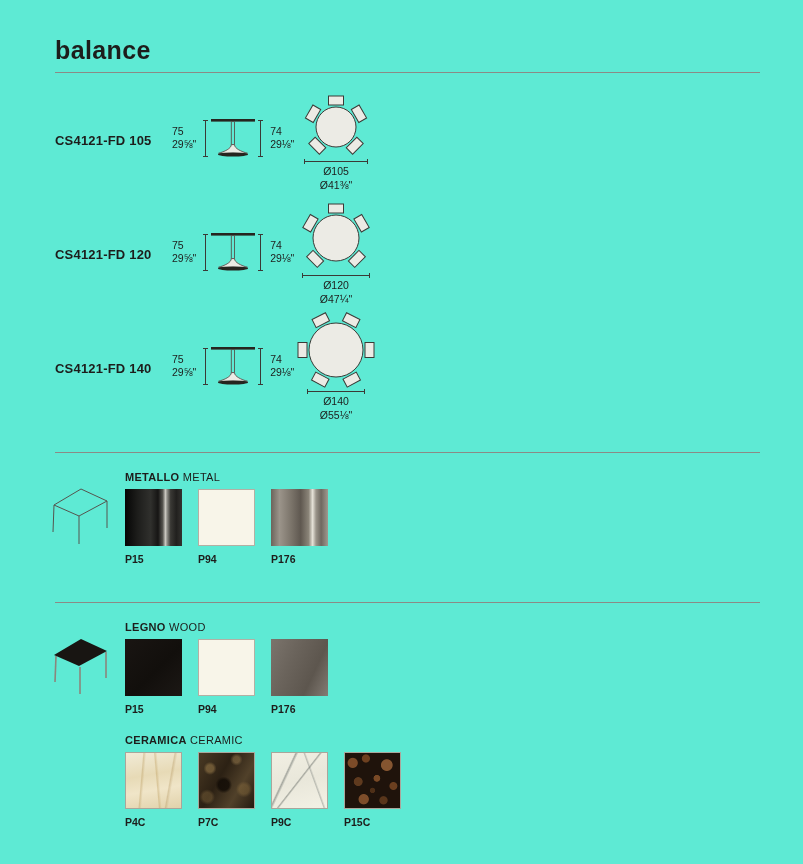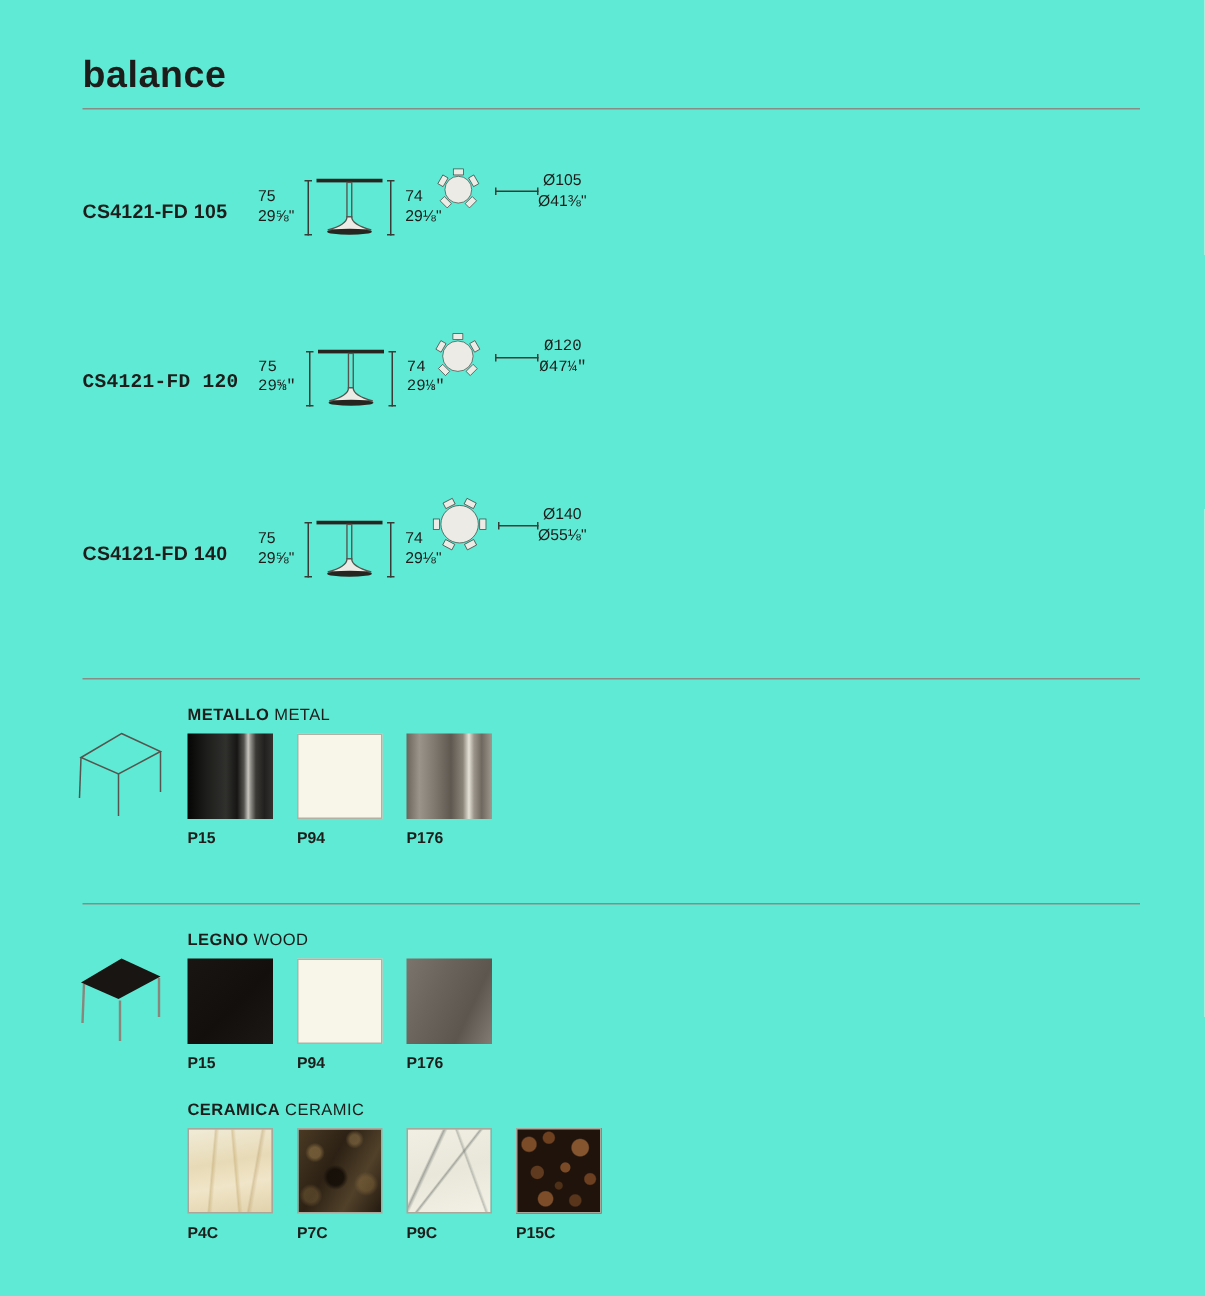--- a/index.html
+++ b/index.html
@@ -14,21 +14,21 @@
   
   .row{left:0;width:803px;height:114px;}
   .row .code{position:absolute;left:55px;top:38px;font-size:13px;font-weight:bold;letter-spacing:.2px;white-space:nowrap;}
   .side{position:absolute;left:172px;top:24px;display:flex;align-items:center;}
   .dimtxt{font-size:10.5px;line-height:1.2;white-space:nowrap;}
   .dimtxt.l{margin-right:5px;}
   .dimtxt.r{margin-left:5px;}
   .vdim{position:relative;width:1px;height:37px;background:#3A3A36;margin:0 4px;}
   .vdim:before,.vdim:after{content:"";position:absolute;left:-2px;width:5px;height:1px;background:#3A3A36;}
   .vdim:before{top:0;} .vdim:after{bottom:0;}
-  .topview{position:absolute;left:281px;width:110px;display:flex;flex-direction:row;align-items:center;}
+  .topview{position:absolute;left:281px;width:110px;display:flex;flex-direction:column;align-items:center;}
   .r1 .topview{top:-2px;} .r2 .topview{top:-8px;} .r3 .topview{top:-14px;}
   .hdim{position:relative;height:1px;background:#3A3A36;margin-top:2px;}
   .hdim:before,.hdim:after{content:"";position:absolute;top:-2px;width:1px;height:5px;background:#3A3A36;}
   .hdim:before{left:0;} .hdim:after{right:0;}
   .dialabels{font-size:10.5px;line-height:1.3;text-align:center;margin-top:3px;}
 
   
   .seclabel{font-size:11px;letter-spacing:.3px;}
   .seclabel b{letter-spacing:.3px;}
   .swrow{display:flex;gap:16px;}
@@ -117,21 +117,21 @@
         </g>
       </svg>
       <div class="hdim" style="width:64px;"></div>
       <div class="dialabels">
         <div>Ø105</div>
         <div>Ø41⅜"</div>
       </div>
     </div>
   </div>
 
-  <div class="abs row r2" style="top:209px;font-family:Liberation Mono, monospace;">
+  <div class="abs row r2" style="top:209px;">
     <div class="code">CS4121-FD 120</div>
     <div class="side">
       <div class="dimtxt l">
         <div>75</div>
         <div>29⅝"</div>
       </div>
       <div class="vdim"></div>
       <svg width="46" height="38" viewBox="0 0 46 38">
         <rect x="1" y="0" width="44" height="2.6" fill="#26251F"></rect>
         <rect x="21.3" y="2.6" width="3.2" height="23" fill="none" stroke="#55544E" stroke-width="0.9"></rect>

